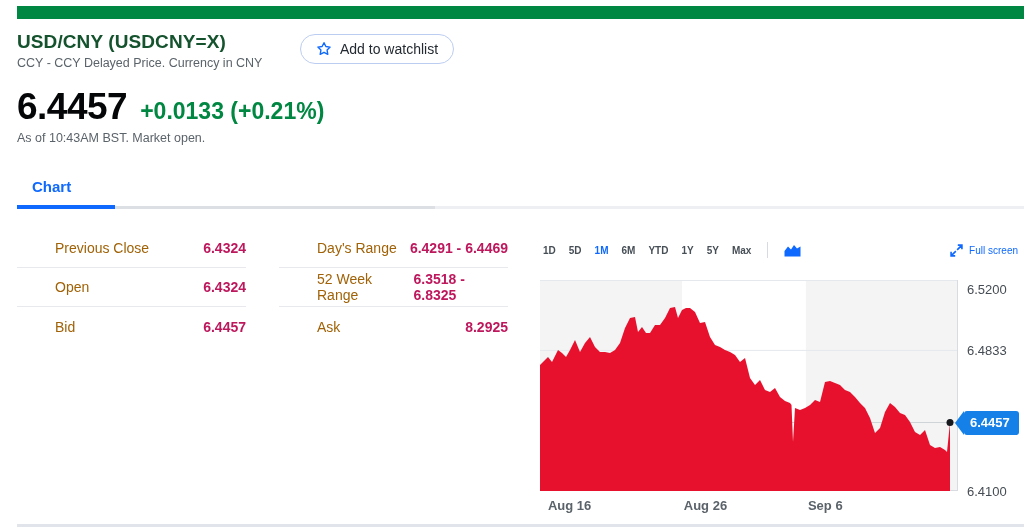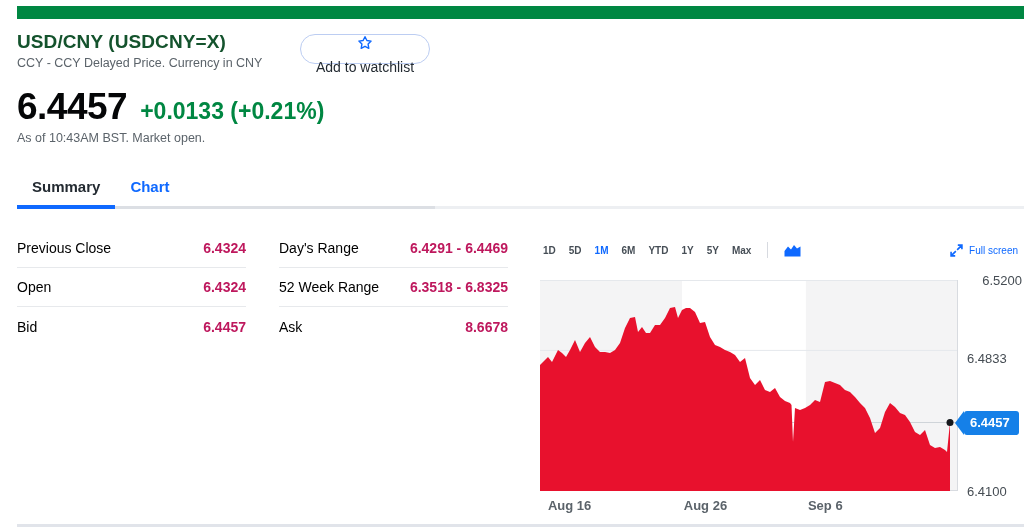--- a/index.html
+++ b/index.html
@@ -10,40 +10,40 @@
   *{box-sizing:border-box;}
   .abs{position:absolute;}
   
   #topbar{left:17px;top:6px;width:1007px;height:13px;background:#008742;}
   
   #title{left:17px;top:31px;font-size:19px;font-weight:700;color:#14532d;letter-spacing:.1px;}
   #subtitle{left:17px;top:56px;font-size:12.5px;color:#5b636a;}
   #watchlist{
     left:300px;top:34px;height:30px;display:flex;align-items:center;gap:8px;
     padding:0 15px;border:1px solid #bcCdf2;border:1px solid #bccdf2;border-radius:16px;
-    background:#fff;font-size:14px;font-weight:500;color:#232a31;cursor:pointer;flex-direction:column;
+    background:#fff;font-size:14px;font-weight:500;color:#232a31;cursor:pointer;
   }
   
   #quote{left:17px;top:86px;display:flex;align-items:baseline;gap:13px;}
   #price{font-size:37px;font-weight:700;color:#050607;letter-spacing:-.5px;}
   #change{font-size:23px;font-weight:700;color:#008742;}
   #asof{left:17px;top:131px;font-size:12.5px;color:#5b636a;}
   
   #tabs{left:17px;top:174px;display:flex;height:26px;}
   .tab{padding:0 15px;font-size:15px;font-weight:600;color:#0f69ff;line-height:26px;cursor:pointer;}
   .tab.active{color:#232a31;font-weight:700;}
   #tab-underline-blue{left:17px;top:205px;width:98px;height:4px;background:#0f69ff;}
   #tab-underline-track{left:115px;top:206px;width:320px;height:3px;background:#dcdfe4;}
   #tab-underline-light{left:435px;top:206px;width:589px;height:3px;background:#edeff2;}
   
   #stats{left:17px;top:229px;width:491px;display:flex;gap:33px;}
   .scol{flex:1;}
   .srow{height:39px;display:flex;justify-content:space-between;align-items:center;border-bottom:1px solid #e7e9ec;font-size:14px;}
   .srow:last-child{border-bottom:none;}
-  .slabel{color:#000000;}
+  .slabel{color:#a16207;margin-left:38px;}
   .svalue{font-weight:700;color:#be185d;}
   
   #controls{left:543px;top:242px;width:475px;display:flex;align-items:center;gap:13px;font-size:10px;font-weight:600;color:#464e56;}
   .range{cursor:pointer;}
   .range.active{color:#0f69ff;font-weight:700;}
   #ctl-divider{width:1px;height:16px;background:#d7dae0;margin:0 3px;}
   #chart-type-btn{display:flex;align-items:center;cursor:pointer;}
   #fullscreen{margin-left:auto;display:flex;align-items:center;gap:6px;color:#0f69ff;font-weight:400;cursor:pointer;}
   
   #chart-svg{left:540px;top:280px;}
@@ -71,21 +71,20 @@
   <span>Add to watchlist</span>
 </div>
 
 <div class="abs" id="quote">
   <span id="price">6.4457</span>
   <span id="change" style="color: rgb(0, 135, 66);">+0.0133 (+0.21%)</span>
 </div>
 <div class="abs" id="asof">As of 10:43AM BST. Market open.</div>
 
 <nav class="abs" id="tabs">
-    <div class="tab active">Summary</div>
     <div class="tab">Chart</div>
   </nav>
 <div class="abs" id="tab-underline-blue"></div>
 <div class="abs" id="tab-underline-track"></div>
 <div class="abs" id="tab-underline-light"></div>
 
 <div class="abs" id="stats">
   <div class="scol" id="stats-left">
       <div class="srow">
         <span class="slabel">Previous Close</span>
@@ -104,21 +103,21 @@
       <div class="srow">
         <span class="slabel">Day's Range</span>
         <span class="svalue">6.4291 - 6.4469</span>
       </div>
       <div class="srow">
         <span class="slabel">52 Week Range</span>
         <span class="svalue">6.3518 - 6.8325</span>
       </div>
       <div class="srow">
         <span class="slabel">Ask</span>
-        <span class="svalue">8.6678</span>
+        <span class="svalue">8.2925</span>
       </div>
     </div>
 </div>
 
 <div class="abs" id="controls">
   <span id="ranges-host" style="display:flex;gap:13px;">
       <span class="range">1D</span>
       <span class="range">5D</span>
       <span class="range active">1M</span>
       <span class="range">6M</span>
@@ -152,22 +151,22 @@
     <line x1="0" x2="418" y1="0.5" y2="0.5" stroke="#e5e8ec" stroke-width="1"></line>
     <line x1="0" x2="418" y1="70.39727272727258" y2="70.39727272727258" stroke="#e5e8ec" stroke-width="1"></line>
     <line x1="0" x2="418" y1="210.5" y2="210.5" stroke="#e5e8ec" stroke-width="1"></line>
     <line x1="0" x2="418" y1="142.5209090909082" y2="142.5209090909082" stroke="#cfd4d9" stroke-width="1"></line>
     <line x1="417.5" x2="417.5" y1="0" y2="211" stroke="#d8dbe0" stroke-width="1"></line>
     <line x1="0" x2="418" y1="210.5" y2="210.5" stroke="#d8dbe0" stroke-width="1"></line>
     <path d="M0.0,85.0 L8.0,76.9 L12.0,81.9 L18.0,70.0 L22.0,73.1 L26.0,76.9 L30.0,70.0 L35.0,60.0 L40.0,71.9 L45.0,62.9 L50.0,57.0 L55.0,66.9 L60.0,71.9 L65.0,71.9 L70.0,73.1 L75.0,70.0 L80.0,62.9 L85.0,48.0 L90.0,38.0 L95.0,37.0 L98.0,52.0 L102.0,47.0 L106.0,52.9 L110.0,52.9 L115.0,45.1 L120.0,45.1 L125.0,38.0 L130.0,28.0 L135.0,27.0 L138.0,38.0 L142.0,29.9 L146.0,28.0 L150.0,28.0 L155.0,32.0 L160.0,43.0 L165.0,42.0 L170.0,57.0 L175.0,65.0 L180.0,66.9 L185.0,70.0 L190.0,71.9 L195.0,75.0 L200.0,81.9 L205.0,77.9 L210.0,98.0 L215.0,104.9 L220.0,99.9 L225.0,109.9 L230.0,112.0 L235.0,108.0 L240.0,117.0 L245.0,121.0 L250.0,123.0 L251.5,125.1 L253.0,162.1 L255.0,127.9 L260.0,130.1 L265.0,127.9 L270.0,125.1 L275.0,120.1 L280.0,122.0 L285.0,102.0 L290.0,101.1 L295.0,103.0 L300.0,104.9 L305.0,109.9 L310.0,112.0 L315.0,117.0 L320.0,123.0 L325.0,127.9 L330.0,137.9 L335.0,153.1 L340.0,148.1 L345.0,132.0 L350.0,123.0 L355.0,127.0 L360.0,132.9 L365.0,135.0 L370.0,141.9 L375.0,151.9 L380.0,155.0 L385.0,150.0 L390.0,165.0 L395.0,168.0 L400.0,167.1 L405.0,170.0 L407.0,172.1 L410.0,142.5 L410,211 L0,211 Z" fill="#e8112d"></path>
     <circle cx="410" cy="142.5209090909082" r="3.5" fill="#15181c"></circle>
   </svg>
 <div id="chart-annotations">
-    <div class="ylab" style="top: 273px; text-align: right;">6.5200</div>
-    <div class="ylab" style="top: 343.397px; margin-top: 8px;">6.4833</div>
+    <div class="ylab" style="top: 282px;">6.5200</div>
+    <div class="ylab" style="top: 343.397px;">6.4833</div>
     <div class="ylab" style="top: 484px;">6.4100</div>
     <div class="xlab" style="left: 547.942px;">Aug 16</div>
     <div class="xlab" style="left: 683.792px;">Aug 26</div>
     <div class="xlab" style="left: 807.938px;">Sep 6</div>
   </div>
 
 <div class="abs" id="price-badge" style="top: 410.521px;">
   <span id="badge-tip" style="border-right-color: rgb(21, 128, 232);"></span>
   <span id="badge-body" style="background: rgb(21, 128, 232);">6.4457</span>
 </div>

